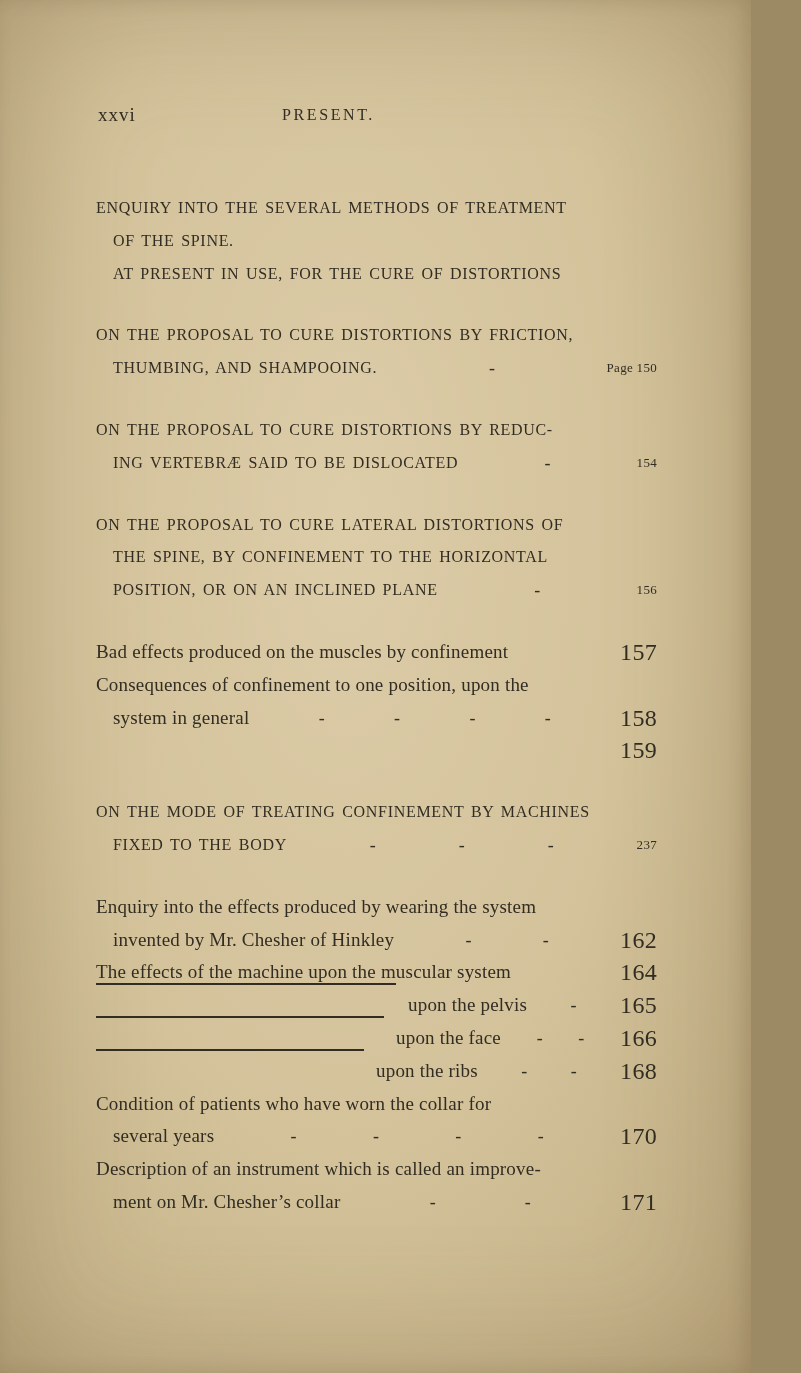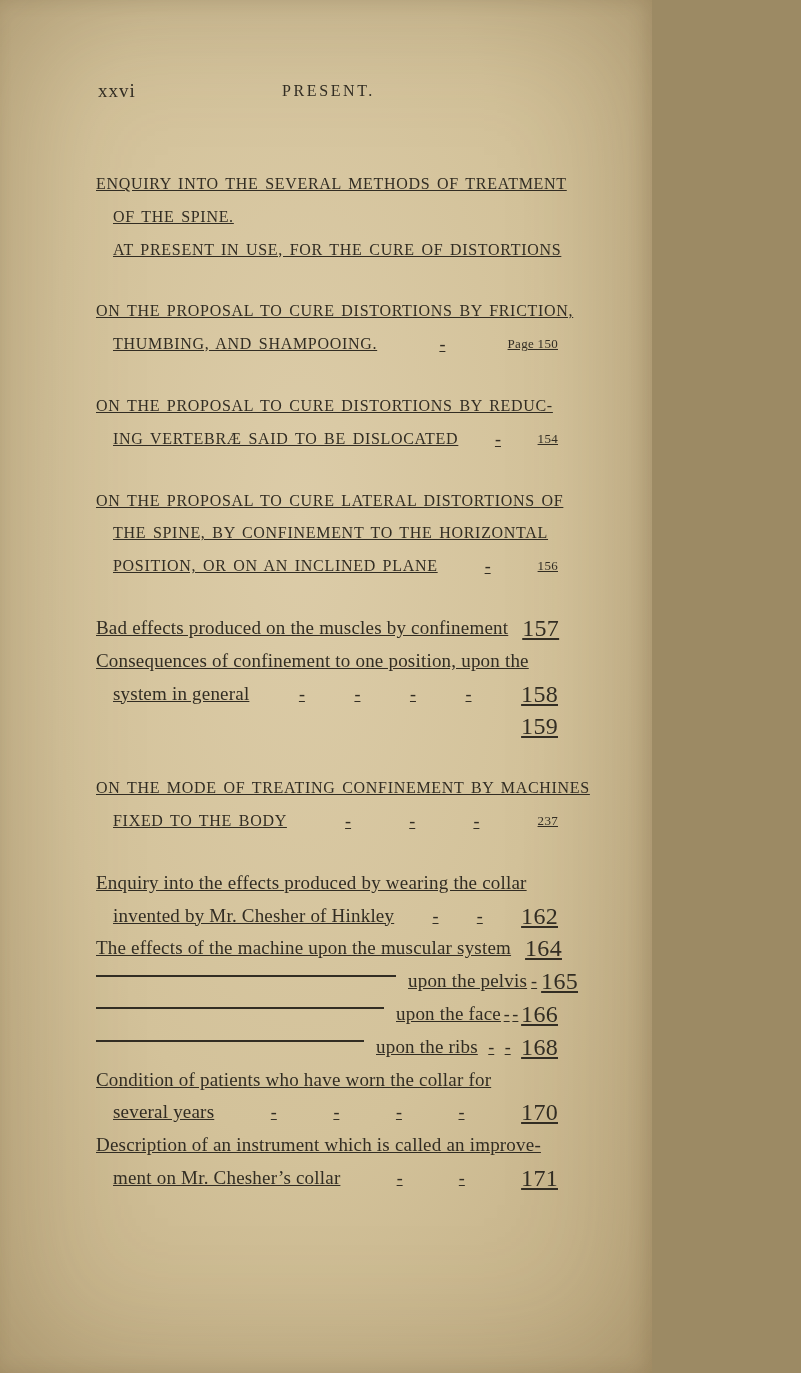--- a/index.html
+++ b/index.html
@@ -5,41 +5,40 @@
   :root{
     --paper:#d3c29a;
     --paper-hi:#dccca8;
     --paper-edge:#bfab81;
     --ink:#322d23;
   }
   html,body{margin:0;padding:0;}
   body{background:#9c8a64;}
   .sheet{
     position:relative;
-    width:652px;height:1373px;
+    width:751px;height:1373px;
     box-sizing:border-box;
     margin:0;
-    padding:80px 94px 0 96px;
+    padding:104px 94px 0 96px;
     background:radial-gradient(ellipse at 46% 38%, var(--paper-hi) 0%, var(--paper) 52%, var(--paper-edge) 100%);
     box-shadow:inset 0 0 140px rgba(92,72,40,.28), inset -6px 0 18px rgba(92,72,40,.18);
     font-family:"Liberation Serif","DejaVu Serif",serif;
     color:var(--ink);
     overflow:hidden;
   }
   .header{position:relative;height:26px;margin-bottom:62px;}
   .folio{position:absolute;left:2px;top:0;font-size:19px;letter-spacing:1px;}
   .running{position:absolute;left:186px;top:2px;font-size:16px;letter-spacing:2.6px;}
   .entries{position:relative;}
   .block{margin-bottom:29px;}
   .line{
     display:flex;
-    align-items:center;
+    align-items:flex-start;
     line-height:32.8px;
     white-space:nowrap;
-    text-decoration:underline;
   }
   .indent{padding-left:17px;}
   .caps .txt{font-size:16px;letter-spacing:0.7px;word-spacing:2px;}
   .body .txt{font-size:19px;letter-spacing:0.2px;}
   .txt{white-space:nowrap;}
   .pg{font-size:24px;letter-spacing:0.3px;flex:none;}
   .caps .pg{font-size:13px;}
   .leaders{
     flex:1 1 auto;
     display:flex;
@@ -149,21 +148,21 @@
           <span class="leaders">
             <span class="dash">-</span>
             <span class="dash">-</span>
             <span class="dash">-</span>
           </span>
           <span class="pg">237</span>
         </div>
       </div>
       <div class="block body">
         <div class="line">
-          <span class="txt">Enquiry into the effects produced by wearing the collar</span>
+          <span class="txt">Enquiry into the effects produced by wearing the system</span>
         </div>
         <div class="line indent">
           <span class="txt">invented by Mr. Chesher of Hinkley</span>
           <span class="leaders">
             <span class="dash">-</span>
             <span class="dash">-</span>
           </span>
           <span class="pg">162</span>
         </div>
         <div class="line">

